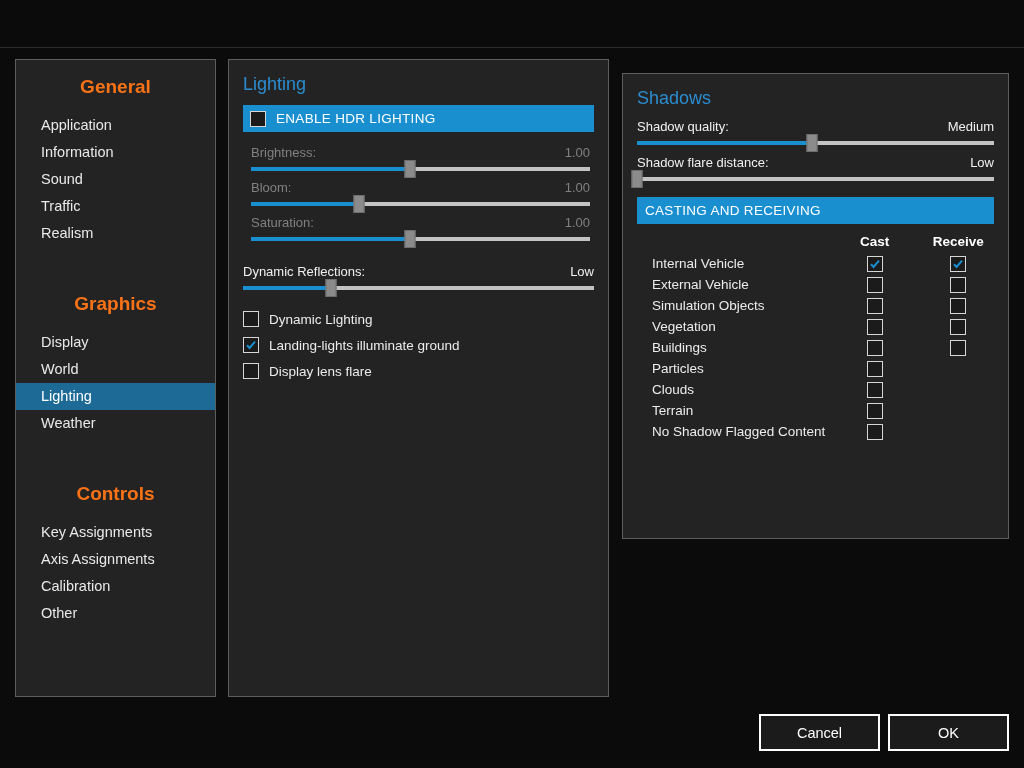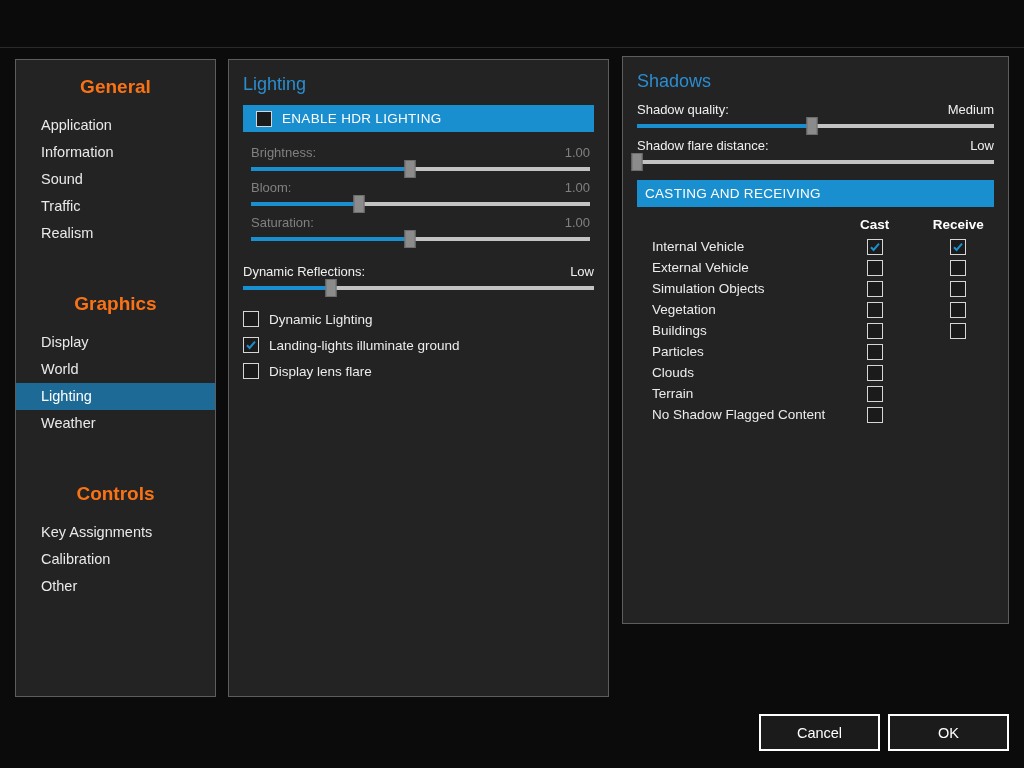--- a/index.html
+++ b/index.html
@@ -26,21 +26,21 @@
   }
 
   
   .panel {
     position: absolute;
     background: #232323;
     border: 1px solid #5d5d5d;
   }
   #sidebar   { left: 15px;  top: 59px; width: 201px; height: 638px; }
   #lighting  { left: 228px; top: 59px; width: 381px; height: 638px; }
-  #shadows   { left: 622px; top: 56px; width: 387px; height: 568px; }
+  #shadows   { left: 622px; top: 73px; width: 387px; height: 466px; }
 
   
   .side-group-title {
     color: #f97316; font-size: 19px; font-weight: bold;
     text-align: center; margin-top: 16px; margin-bottom: 14px;
   }
   .side-item {
     color: #e9e9e9; font-size: 14.5px;
     padding: 5px 0 5px 25px; line-height: 17px;
     cursor: pointer;
@@ -51,21 +51,21 @@
   
   .panel-head {
     color: #2b8dd0; font-size: 18px; padding: 14px 0 10px 14px;
   }
   .sec-bar {
     background: #1a8fd0; color: #ffffff;
     font-size: 13.5px; letter-spacing: .3px;
     display: flex; align-items: center;
     height: 27px; padding-left: 8px;
   }
-  .sec-bar.with-cb { padding-left: 13px; }
+  .sec-bar.with-cb { padding-left: 7px; }
   .sec-bar .lbl { margin-left: 10px; }
 
   
   .cb {
     width: 16px; height: 16px;
     border: 1px solid #d6d6d6; background: #1b1b1b;
     display: inline-flex; align-items: center; justify-content: center;
     flex: none; cursor: pointer;
   }
   .cb svg { display: block; }
@@ -147,20 +147,21 @@
         <div class="side-item"><span>Realism</span></div>
         <div class="side-spacer"></div>
         <div class="side-group-title">Graphics</div>
         <div class="side-item"><span>Display</span></div>
         <div class="side-item"><span>World</span></div>
         <div class="side-item selected"><span>Lighting</span></div>
         <div class="side-item"><span>Weather</span></div>
         <div class="side-spacer"></div>
         <div class="side-group-title">Controls</div>
         <div class="side-item"><span>Key Assignments</span></div>
+        <div class="side-item"><span>Axis Assignments</span></div>
         <div class="side-item"><span>Calibration</span></div>
         <div class="side-item"><span>Other</span></div>
       </div>
   </div>
 
   <div class="panel" id="lighting">
     <div class="panel-head">Lighting</div>
 
     <div style="padding:0 14px;">
       <div class="sec-bar with-cb">

